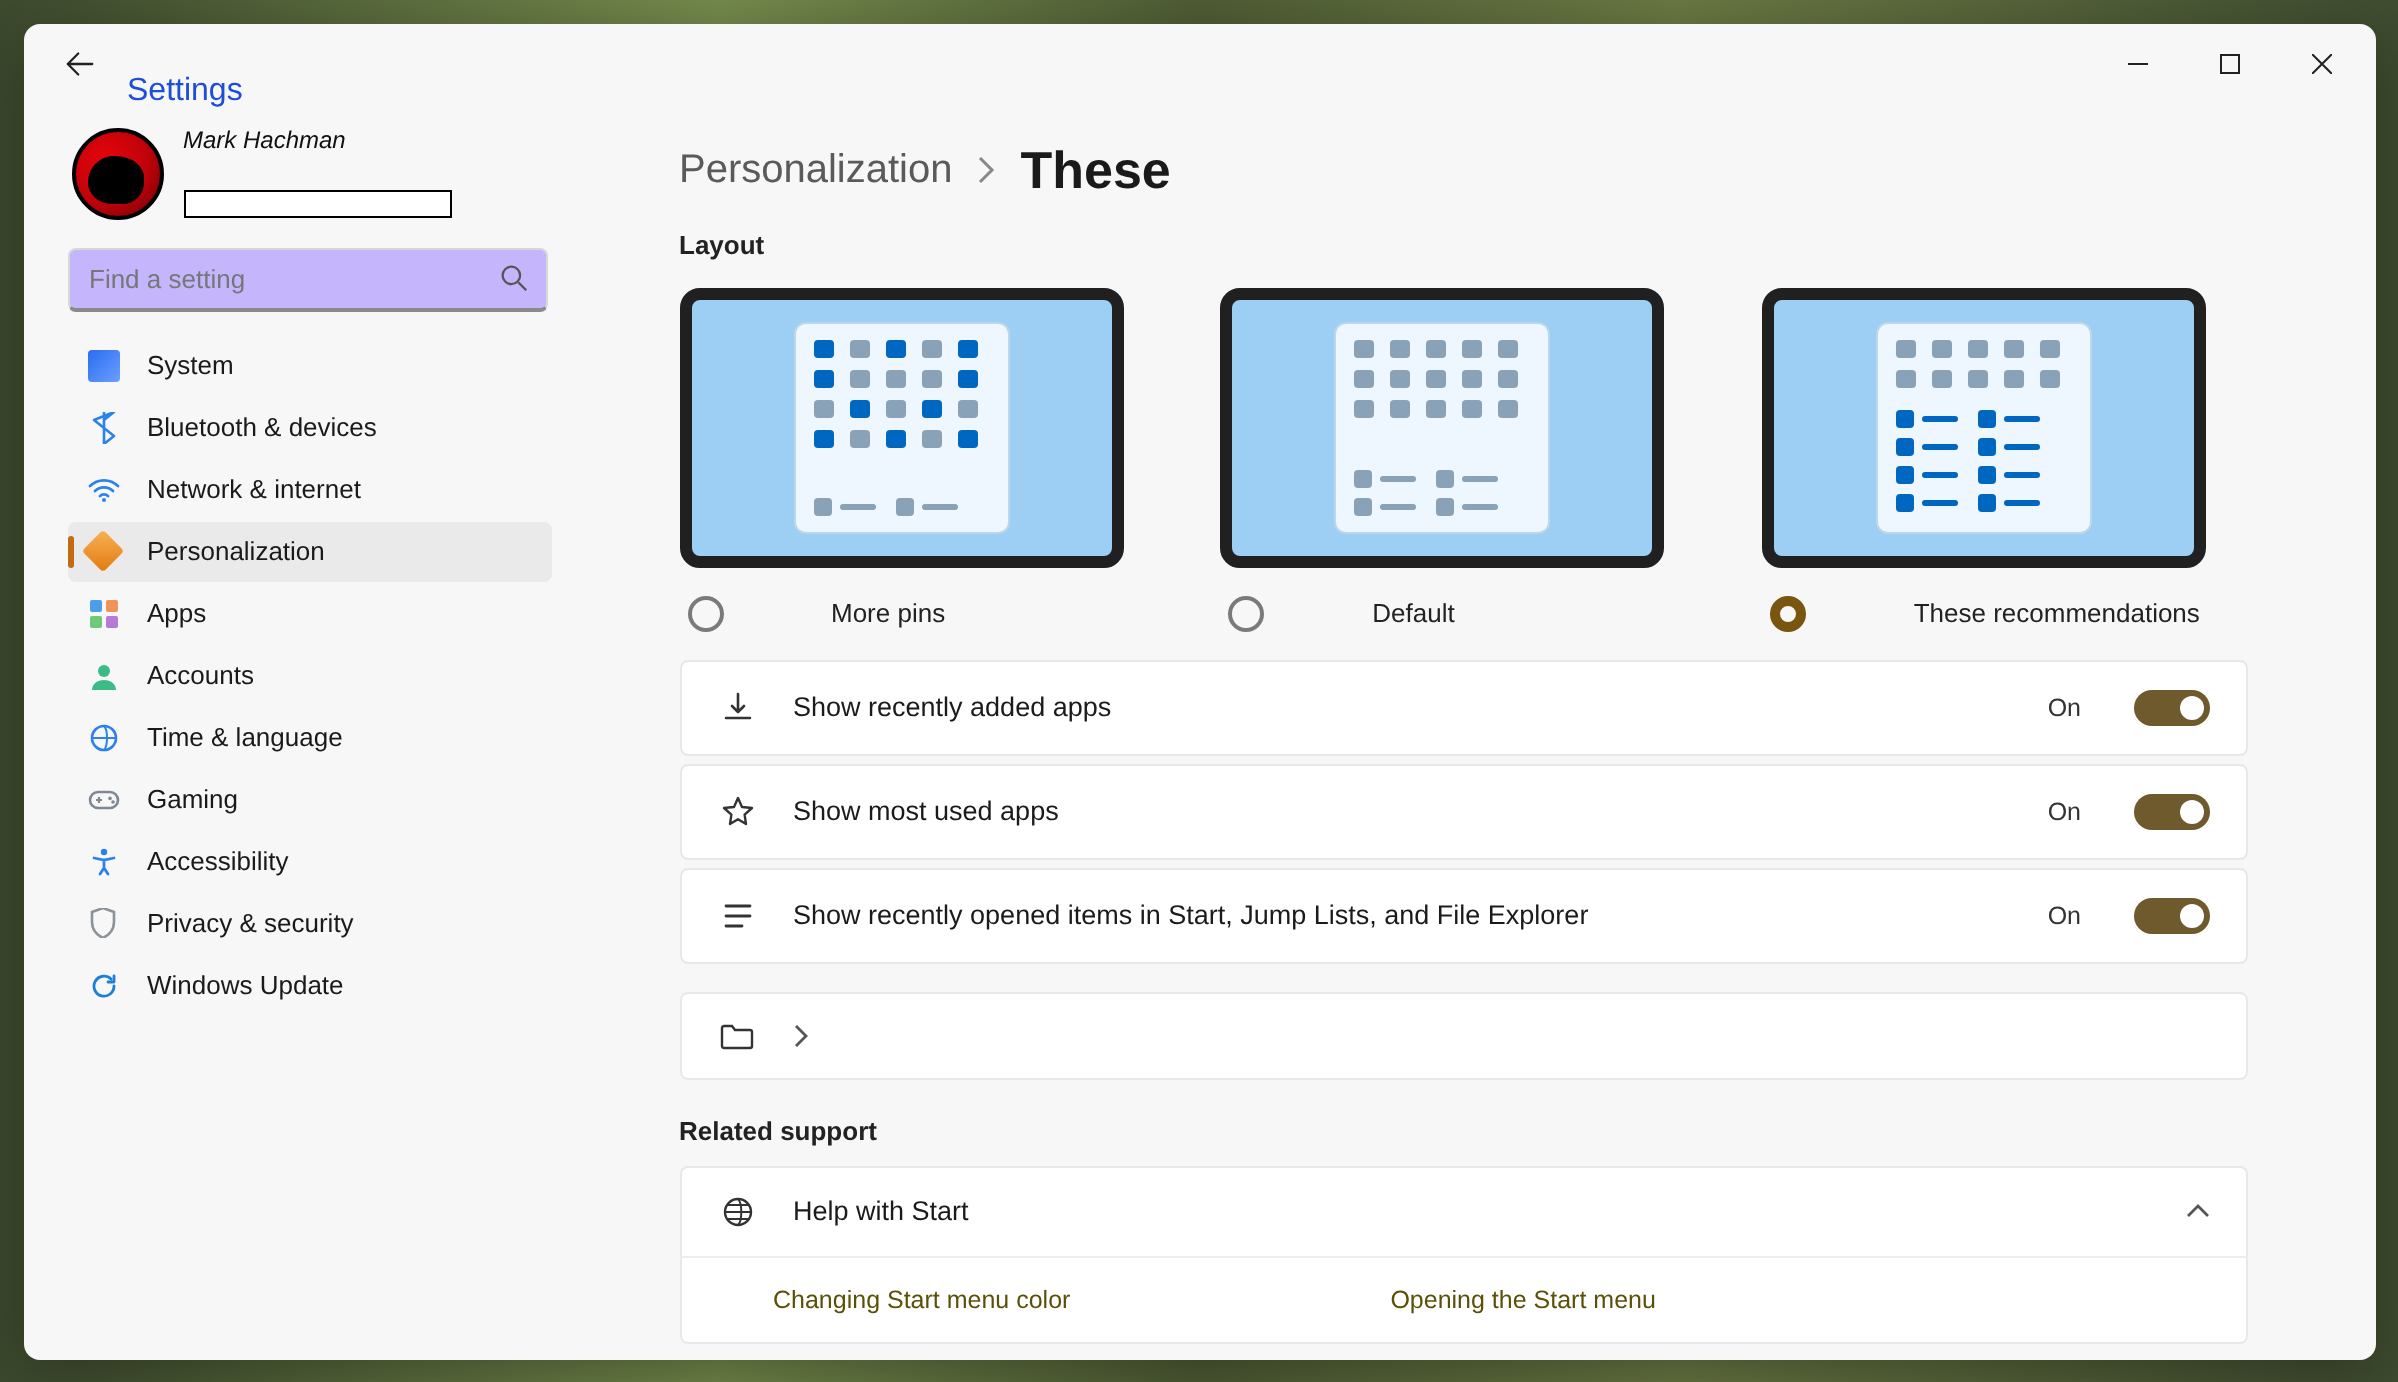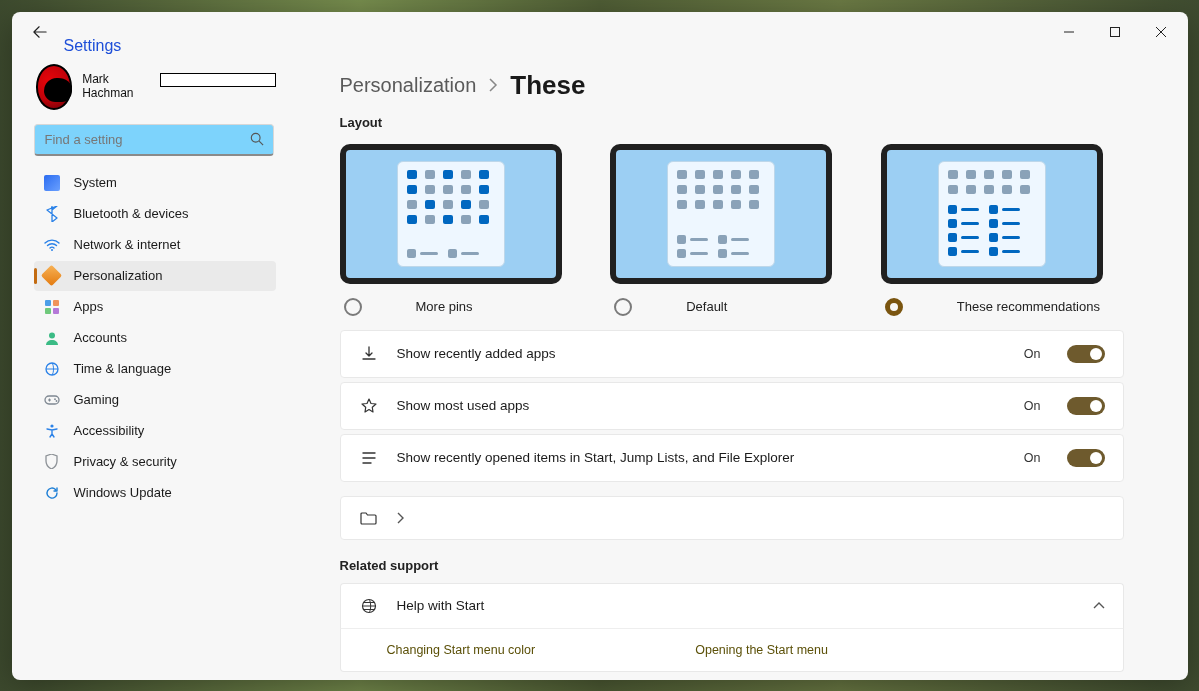--- a/index.html
+++ b/index.html
@@ -42,29 +42,29 @@
     width: 46px; height: 46px; border-radius: 50%;
     background: radial-gradient(circle at 35% 35%, #e6050a 0%, #c0020a 55%, #610006 100%);
     border: 2px solid #000;
     display:flex; align-items:center; justify-content:center;
     position:relative;
   }
   .avatar::after {
     content:''; position:absolute; width:28px; height:24px; left:6px; top:12px;
     background:#000; border-radius: 50% 55% 40% 45% / 60% 50% 50% 50%;
   }
-  .profile-text { display:flex; flex-direction:row; gap:8px; }
+  .profile-text { display:flex; flex-direction:column; gap:18px;font-style:italic; }
   .profile-name { font-size:12px; font-weight:400; color:#111; line-height:1.1; }
   .profile-email { width: 134px; height: 14px; border: 1.5px solid #000; background:#fff; }
 
   .search-wrap { position:relative; margin: 4px 2px 12px 0; }
   .search {
     width: 100%; height: 32px; padding: 0 30px 0 10px;
     border: 1px solid #d7d7d7; border-bottom: 2px solid #8a8a8a;
-    border-radius: 4px; background:#7dd3fc; font-size:13px; color:#555;
+    border-radius: 4px; background:#c4b5fd; font-size:13px; color:#555;
     outline:none;
   }
   .search::placeholder { color:#777; }
   .search-icon { position:absolute; right:10px; top:8px; color:#555; }
 
   .nav { display:flex; flex-direction:column; gap:1px; }
   .nav-item {
     display:flex; align-items:center; gap:14px;
     height: 30px; padding: 0 10px; border-radius: 4px;
     font-size: 13px; color:#1a1a1a; cursor:default;

